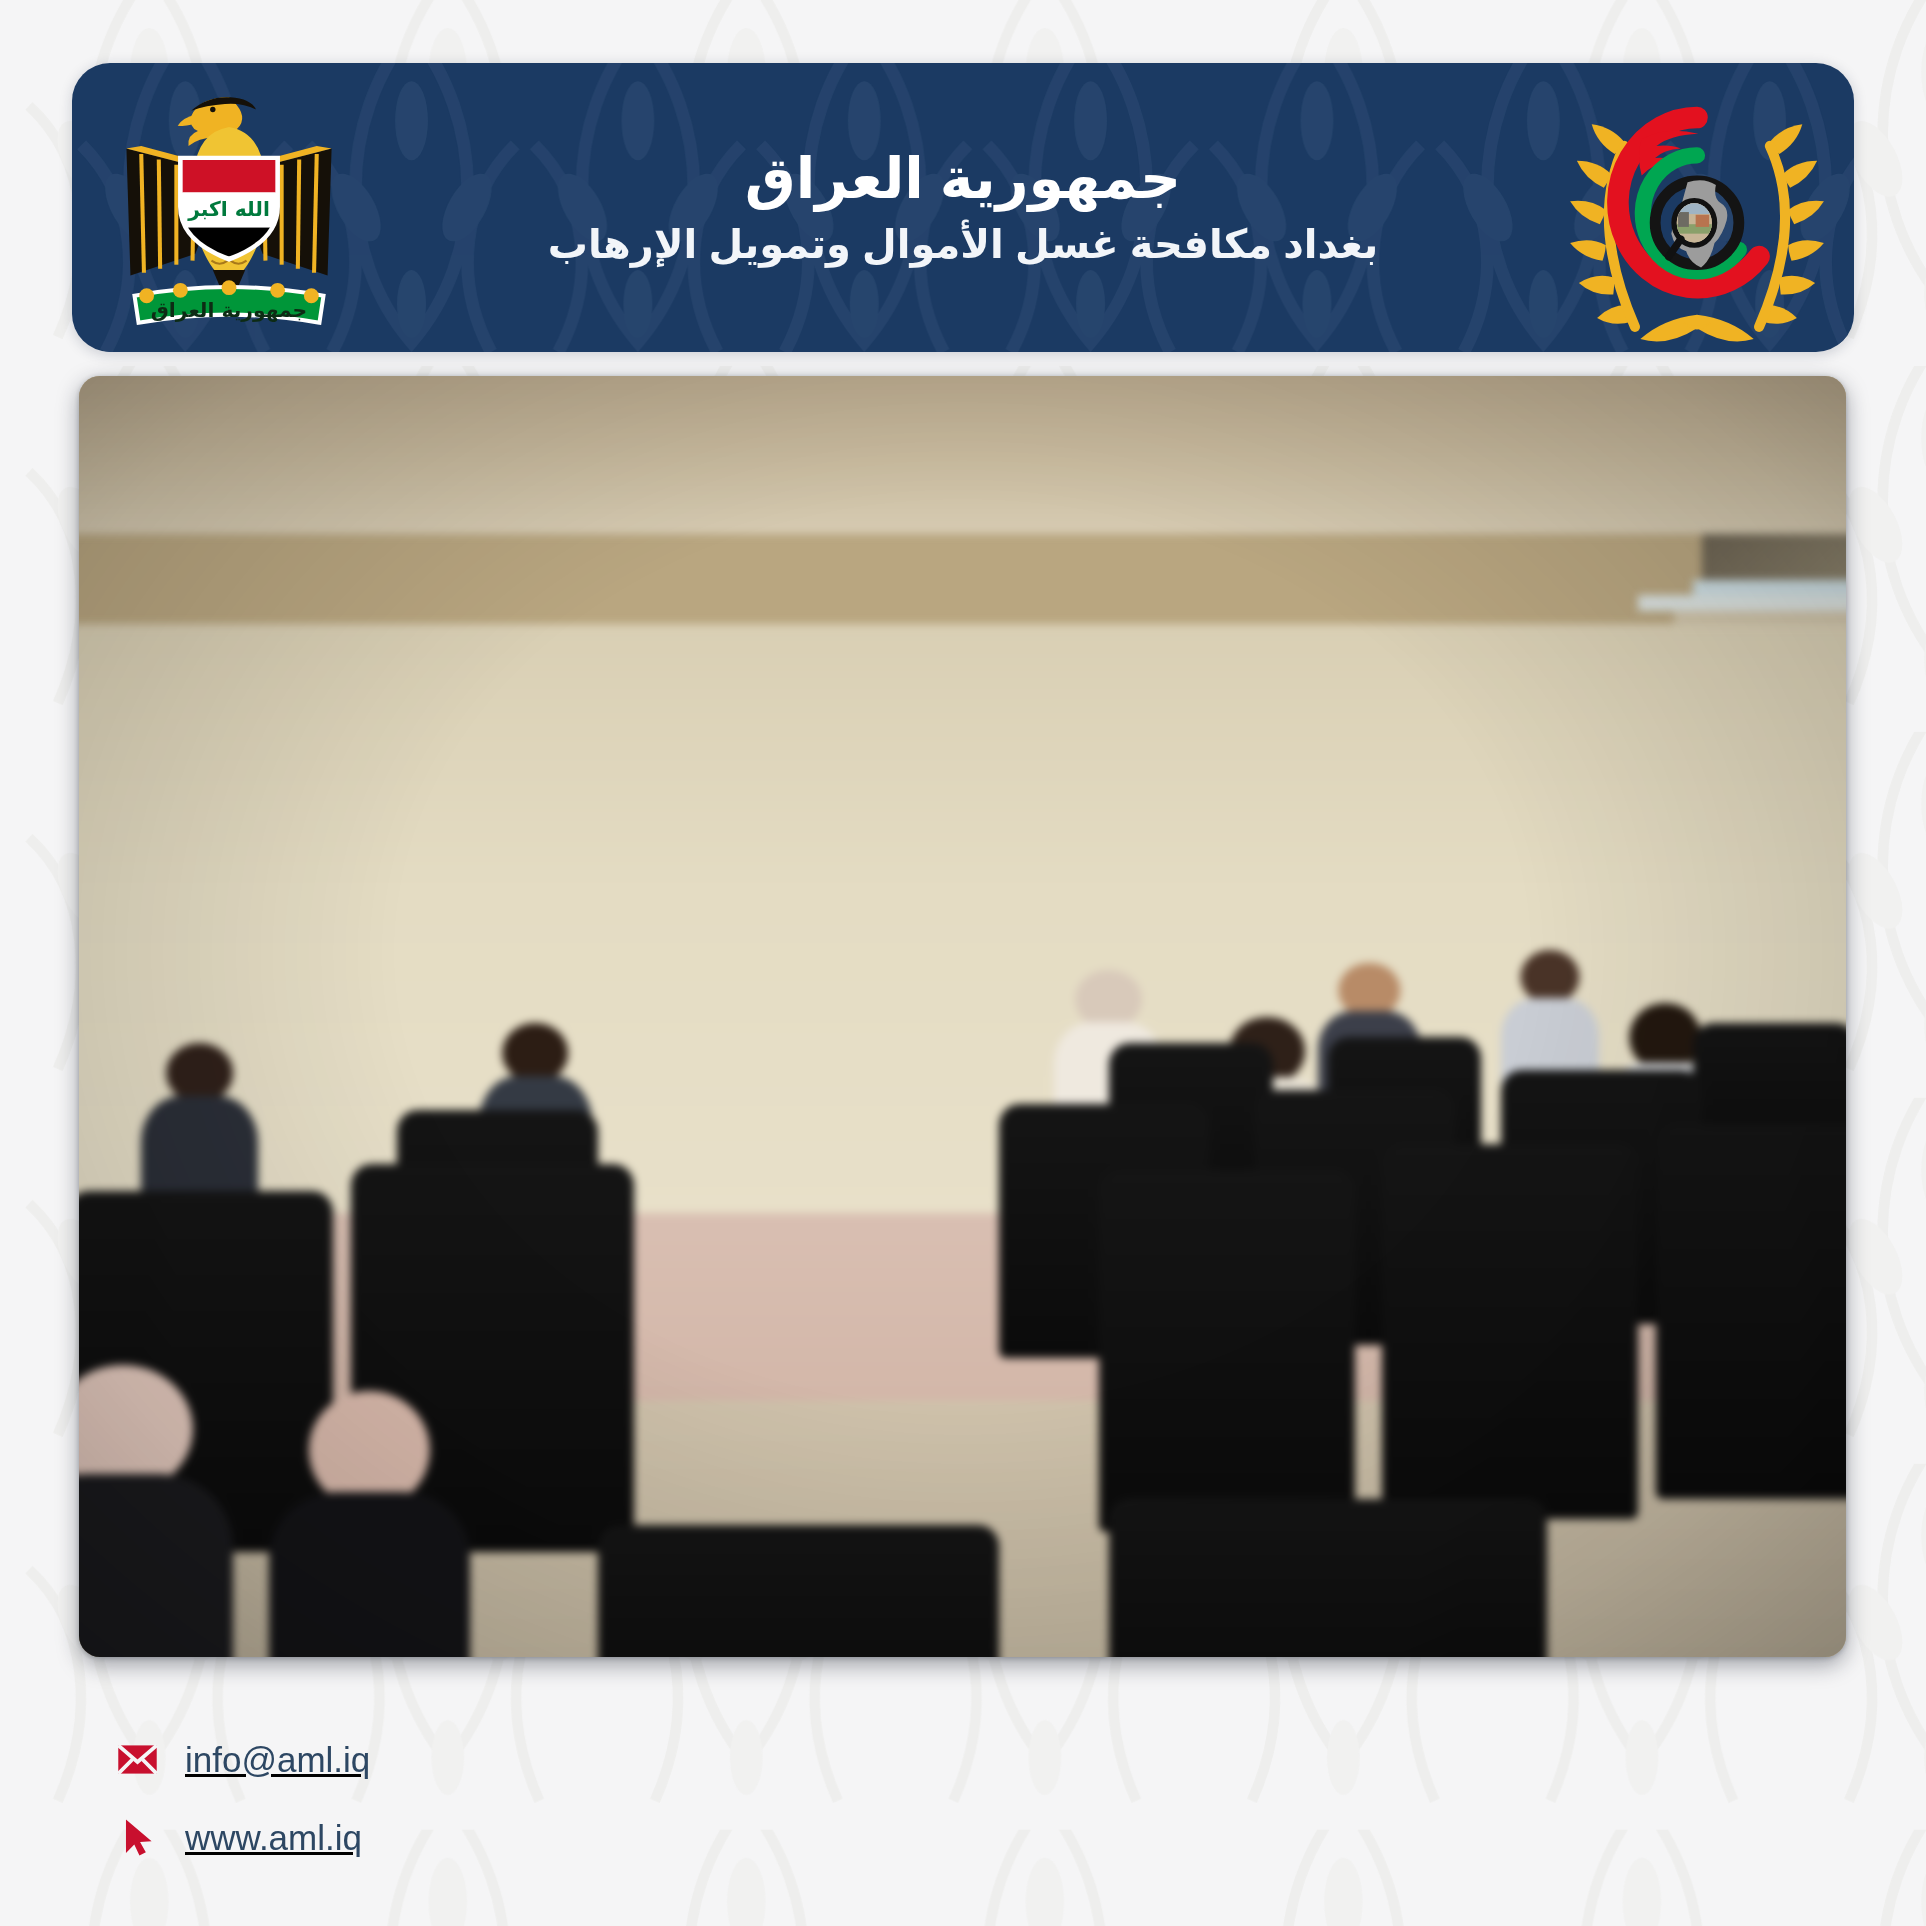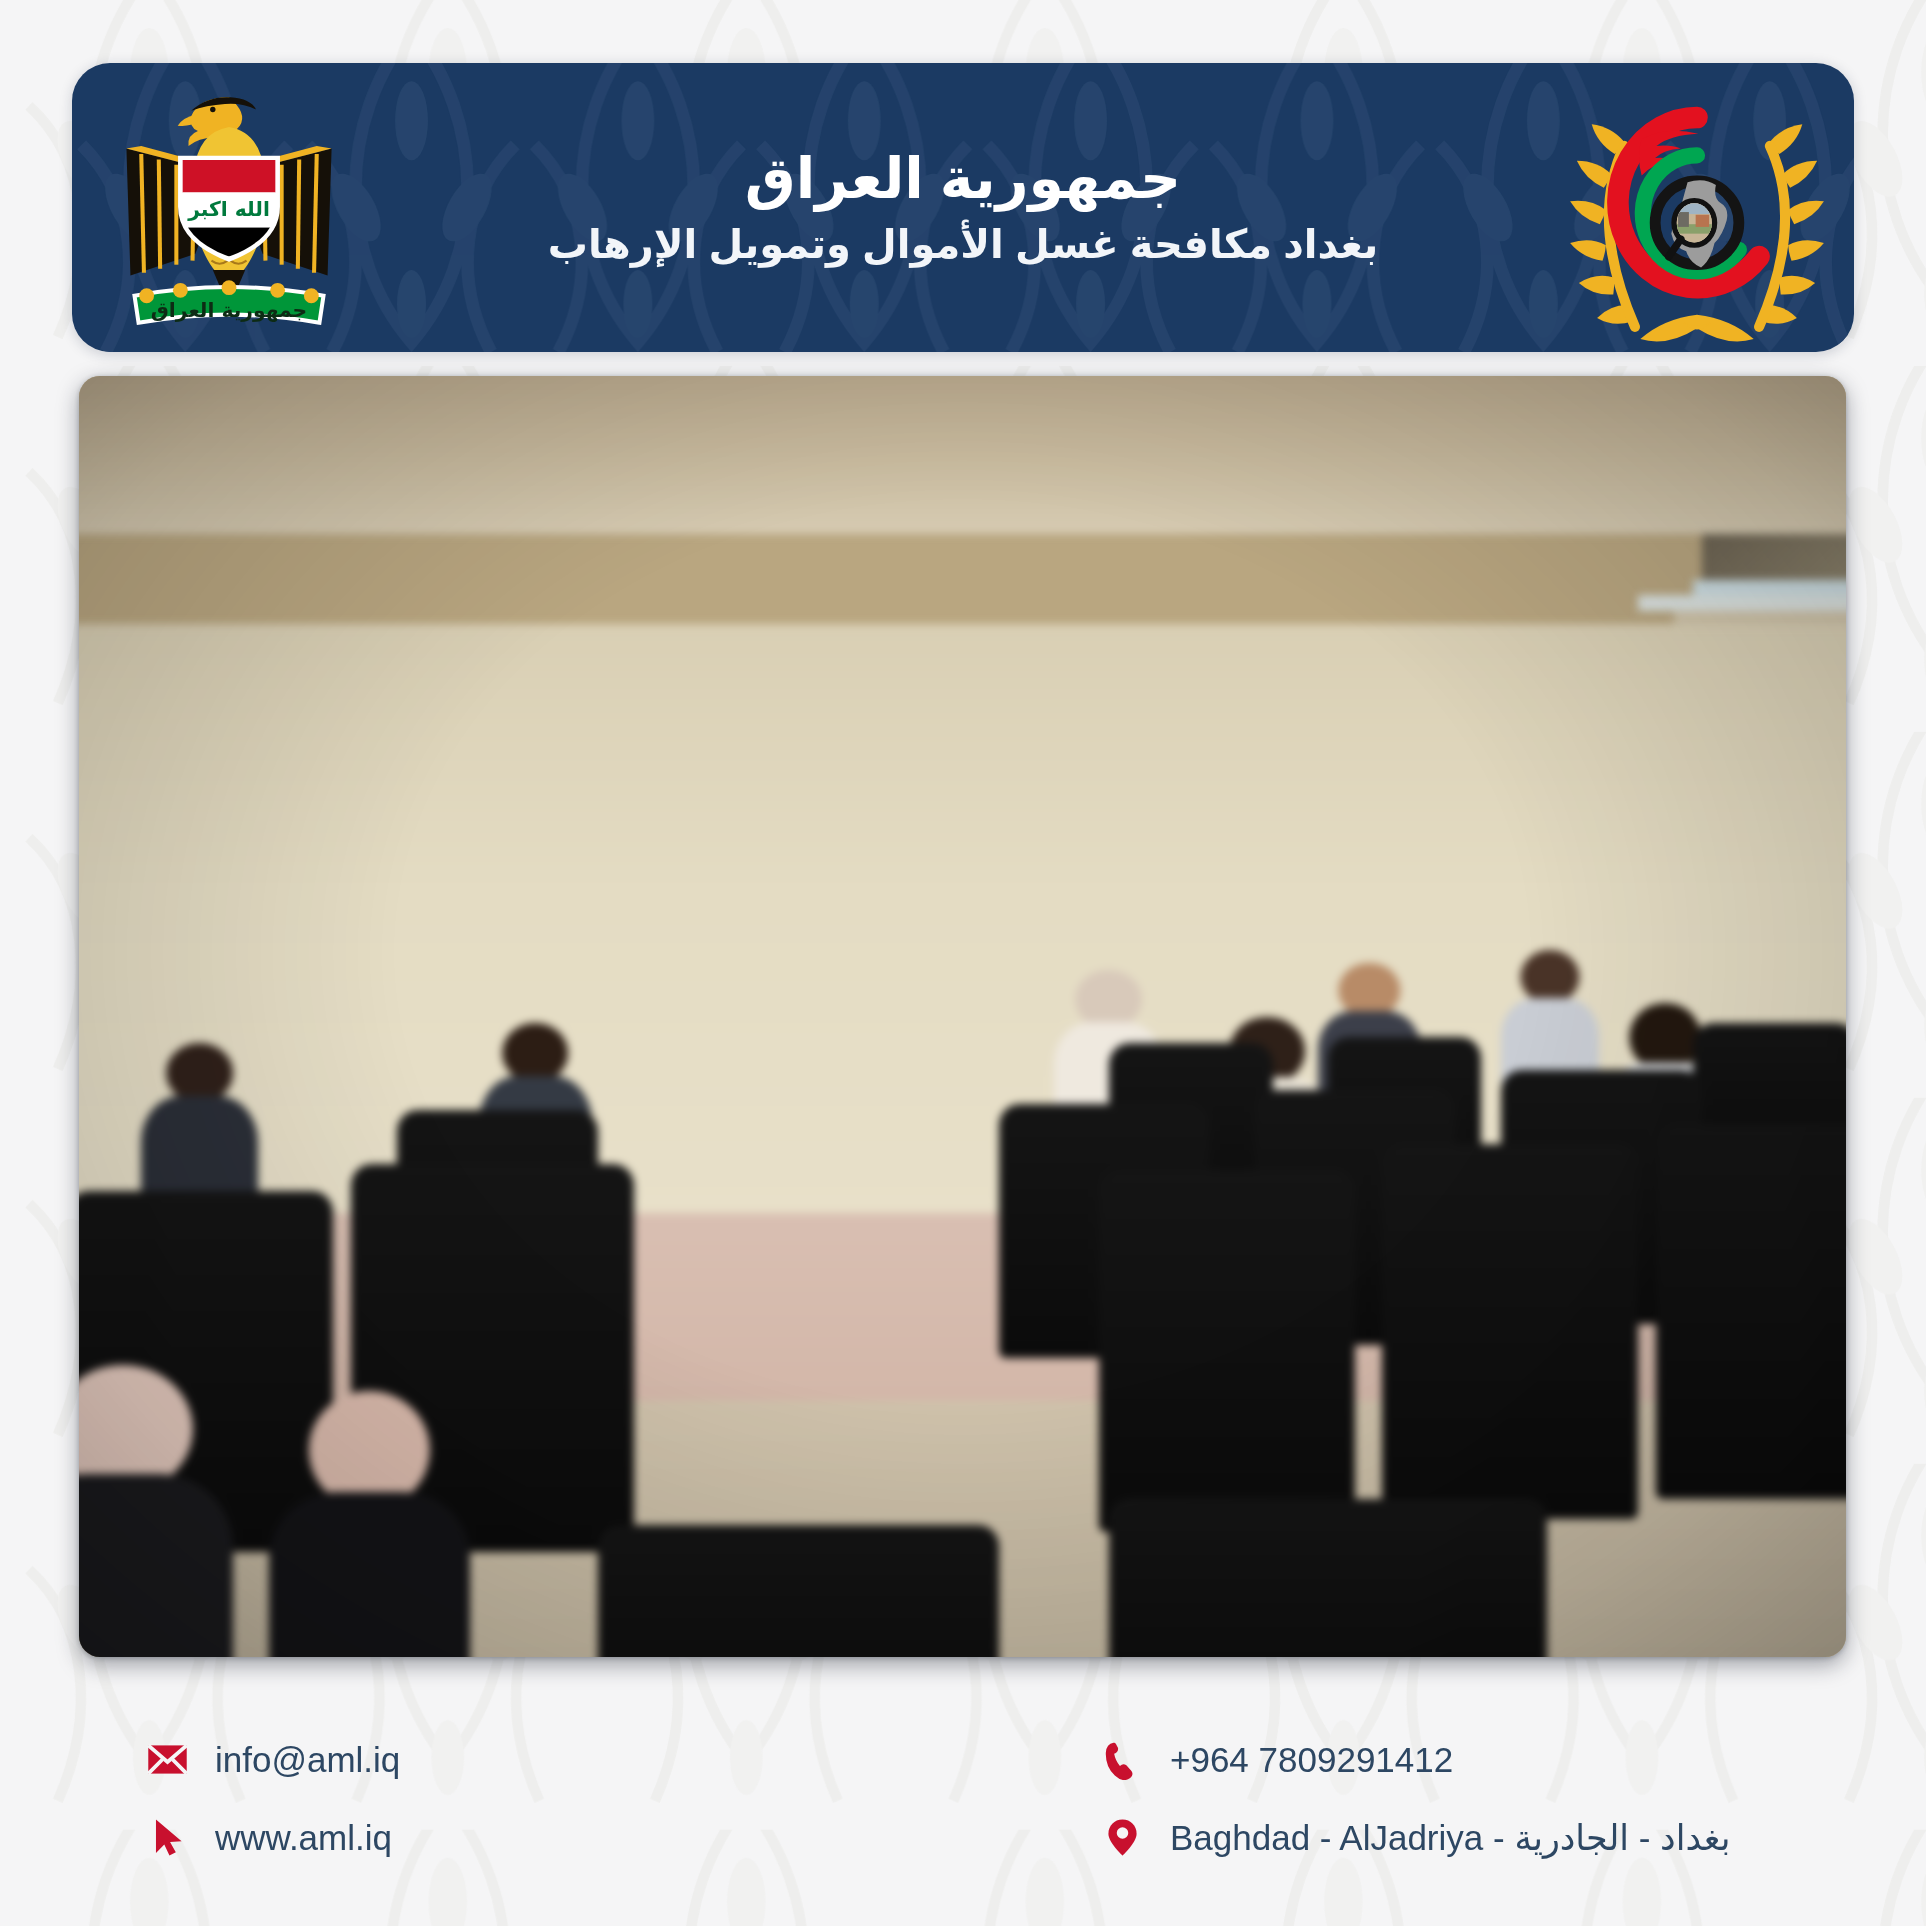--- a/index.html
+++ b/index.html
@@ -94,21 +94,21 @@
     background:radial-gradient(ellipse at 50% 45%,
       rgba(0,0,0,0) 45%, rgba(0,0,0,.14) 80%, rgba(0,0,0,.28) 100%);}
 
   
   .footer{
     position:absolute;left:0;top:1671px;width:1926px;height:255px;z-index:2;
   }
   .footer-grid{
     position:absolute;inset:0;display:grid;
     grid-template-columns:1fr 1fr;align-items:center;
-    padding:19px 120px 19px 118px;box-sizing:border-box;direction:ltr;
+    padding:19px 120px 19px 88px;box-sizing:border-box;direction:ltr;text-decoration:underline;
   }
   .fcol{display:flex;flex-direction:column;gap:37px;}
   .fcol.left{align-items:flex-start;padding-left:29px;}
   .fcol.right{align-items:flex-start;padding-left:140px;}
   .frow{display:flex;align-items:center;gap:27px;}
   .ficon{width:41px;height:41px;flex:0 0 auto;display:flex;
     align-items:center;justify-content:center;}
   .ficon svg{width:100%;height:100%;display:block;}
   .ftext{color:#2d4763;font-size:35px;line-height:1;white-space:nowrap;}
 
@@ -411,38 +411,16 @@
       <div class="frow">
         <span class="ficon">
           <svg viewBox="0 0 64 64">
             <path d="M14 4 L14 56 L27 43 L35 60 L45 55 L36 39 L54 38 Z" class="accent-red"></path>
           </svg>
         </span>
         <span class="ftext">www.aml.iq</span>
       </div>
     </div>
 
-    <div class="fcol right">
-      <div class="frow">
-        <span class="ficon">
-          <svg viewBox="0 0 64 64">
-            <path d="M18 6 q-11 2 -12 15 q-1 22 14 36 q13 12 24 4 q6 -5 2 -11 l -8 -9 q-5 -4 -10 1
-                     q-7 -8 -9 -19 q7 -3 6 -9 l -3 -6 q-2 -3 -4 -2z" class="accent-red"></path>
-          </svg>
-        </span>
-        <span class="ftext">+964 7809291412</span>
-      </div>
-
-      <div class="frow">
-        <span class="ficon">
-          <svg viewBox="0 0 64 64">
-            <path d="M32 4 C 19 4 10 14 10 26 C 10 40 32 60 32 60 C 32 60 54 40 54 26
-                     C 54 14 45 4 32 4 Z" class="accent-red"></path>
-            <circle cx="32" cy="25" r="9" fill="#f5f5f6"></circle>
-          </svg>
-        </span>
-        <span class="ftext">Baghdad - AlJadriya - بغداد - الجادرية</span>
-      </div>
-    </div>
 
   </div>
 </div>
 
 
 </body></html>

